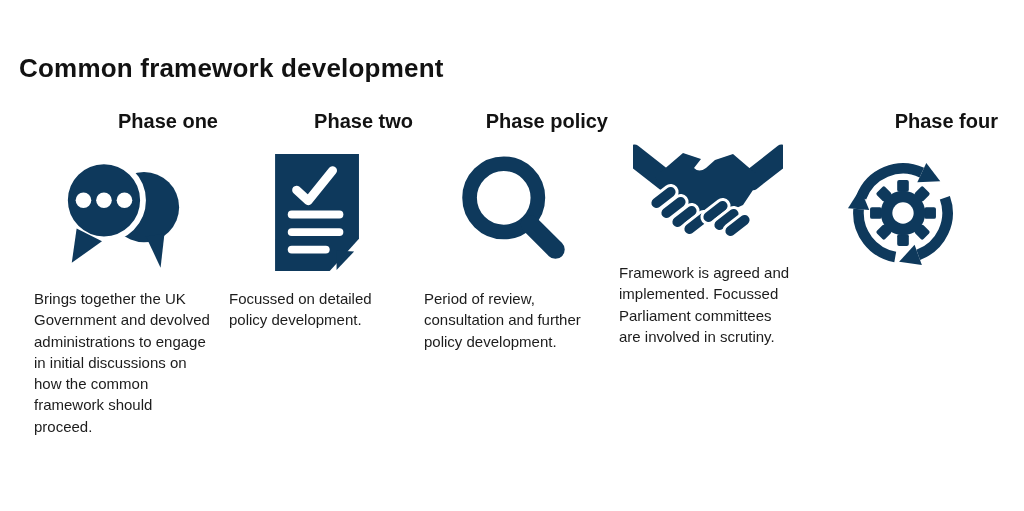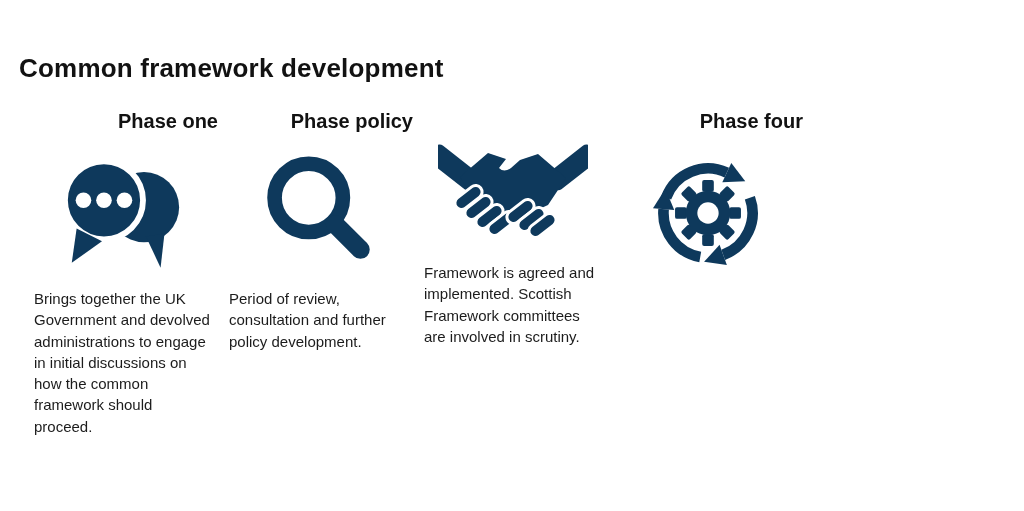--- a/index.html
+++ b/index.html
@@ -61,20 +61,36 @@
         <g fill="#ffffff">
           <circle cx="22" cy="47" r="8"></circle>
           <circle cx="43" cy="47" r="8"></circle>
           <circle cx="64" cy="47" r="8"></circle>
         </g>
       </svg>
     </div>
     <div class="phase-desc">Brings together the UK Government and devolved administrations to engage in initial discussions on how the common framework should proceed.</div>
   </div>
 
+  <div class="phase">
+    <div class="phase-title">Phase two</div>
+    <div class="icon-box">
+      <svg viewBox="0 0 88 122" width="86" height="119" aria-hidden="true">
+        <path fill="#0e395c" d="M0,0 H86 V87 L56,120 H0 Z"></path>
+        <path fill="#0e395c" d="M63,99 L63,119 L81,100 Z"></path>
+        <polyline points="22,37 34,48 59,17" fill="none" stroke="#ffffff" stroke-width="9" stroke-linecap="round" stroke-linejoin="round"></polyline>
+        <g fill="#ffffff">
+          <rect x="13" y="58" width="57" height="8" rx="4"></rect>
+          <rect x="13" y="76" width="57" height="8" rx="4"></rect>
+          <rect x="13" y="94" width="43" height="8" rx="4"></rect>
+        </g>
+      </svg>
+    </div>
+    <div class="phase-desc">Focussed on detailed policy development.</div>
+  </div>
 
   <div class="phase">
     <div class="phase-title">Phase policy</div>
     <div class="icon-box">
       <svg viewBox="0 0 125 125" width="122" height="122" aria-hidden="true">
         <circle cx="53" cy="47" r="35" fill="none" stroke="#0e395c" stroke-width="15"></circle>
         <line x1="80" y1="74" x2="106" y2="100" stroke="#0e395c" stroke-width="19" stroke-linecap="round"></line>
       </svg>
     </div>
     <div class="phase-desc">Period of review, consultation and further policy development.</div>
@@ -90,21 +106,21 @@
           <rect x="15" y="60" width="31" height="13" rx="6.5" transform="rotate(-38 30.5 66.5)" stroke="#ffffff" stroke-width="3"></rect>
           <rect x="25" y="70" width="31" height="13" rx="6.5" transform="rotate(-38 40.5 76.5)" stroke="#ffffff" stroke-width="3"></rect>
           <rect x="36" y="79" width="31" height="13" rx="6.5" transform="rotate(-38 51.5 85.5)" stroke="#ffffff" stroke-width="3"></rect>
           <rect x="48" y="86" width="31" height="13" rx="6.5" transform="rotate(-38 63.5 92.5)" stroke="#ffffff" stroke-width="3"></rect>
           <rect x="67" y="74" width="31" height="13" rx="6.5" transform="rotate(-38 82.5 80.5)" stroke="#ffffff" stroke-width="3"></rect>
           <rect x="78" y="82" width="31" height="13" rx="6.5" transform="rotate(-38 93.5 88.5)" stroke="#ffffff" stroke-width="3"></rect>
           <rect x="89" y="88" width="31" height="13" rx="6.5" transform="rotate(-38 104.5 94.5)" stroke="#ffffff" stroke-width="3"></rect>
         </g>
       </svg>
     </div>
-    <div class="phase-desc">Framework is agreed and implemented. Scottish Framework committees are involved in scrutiny.</div>
+    <div class="phase-desc">Framework is agreed and implemented. Focussed Parliament committees are involved in scrutiny.</div>
   </div>
 
   <div class="phase">
     <div class="phase-title">Phase four</div>
     <div class="icon-box">
       <svg viewBox="0 0 130 130" width="126" height="126" aria-hidden="true">
         <g fill="none" stroke="#0e395c" stroke-width="11">
           <path d="M21.8,49.3 A46,46 0 0 1 84.4,23.3"></path>
           <path d="M108.2,49.3 A46,46 0 0 1 80.7,108.2"></path>
           <path d="M57,110.3 A46,46 0 0 1 19.2,61"></path>

